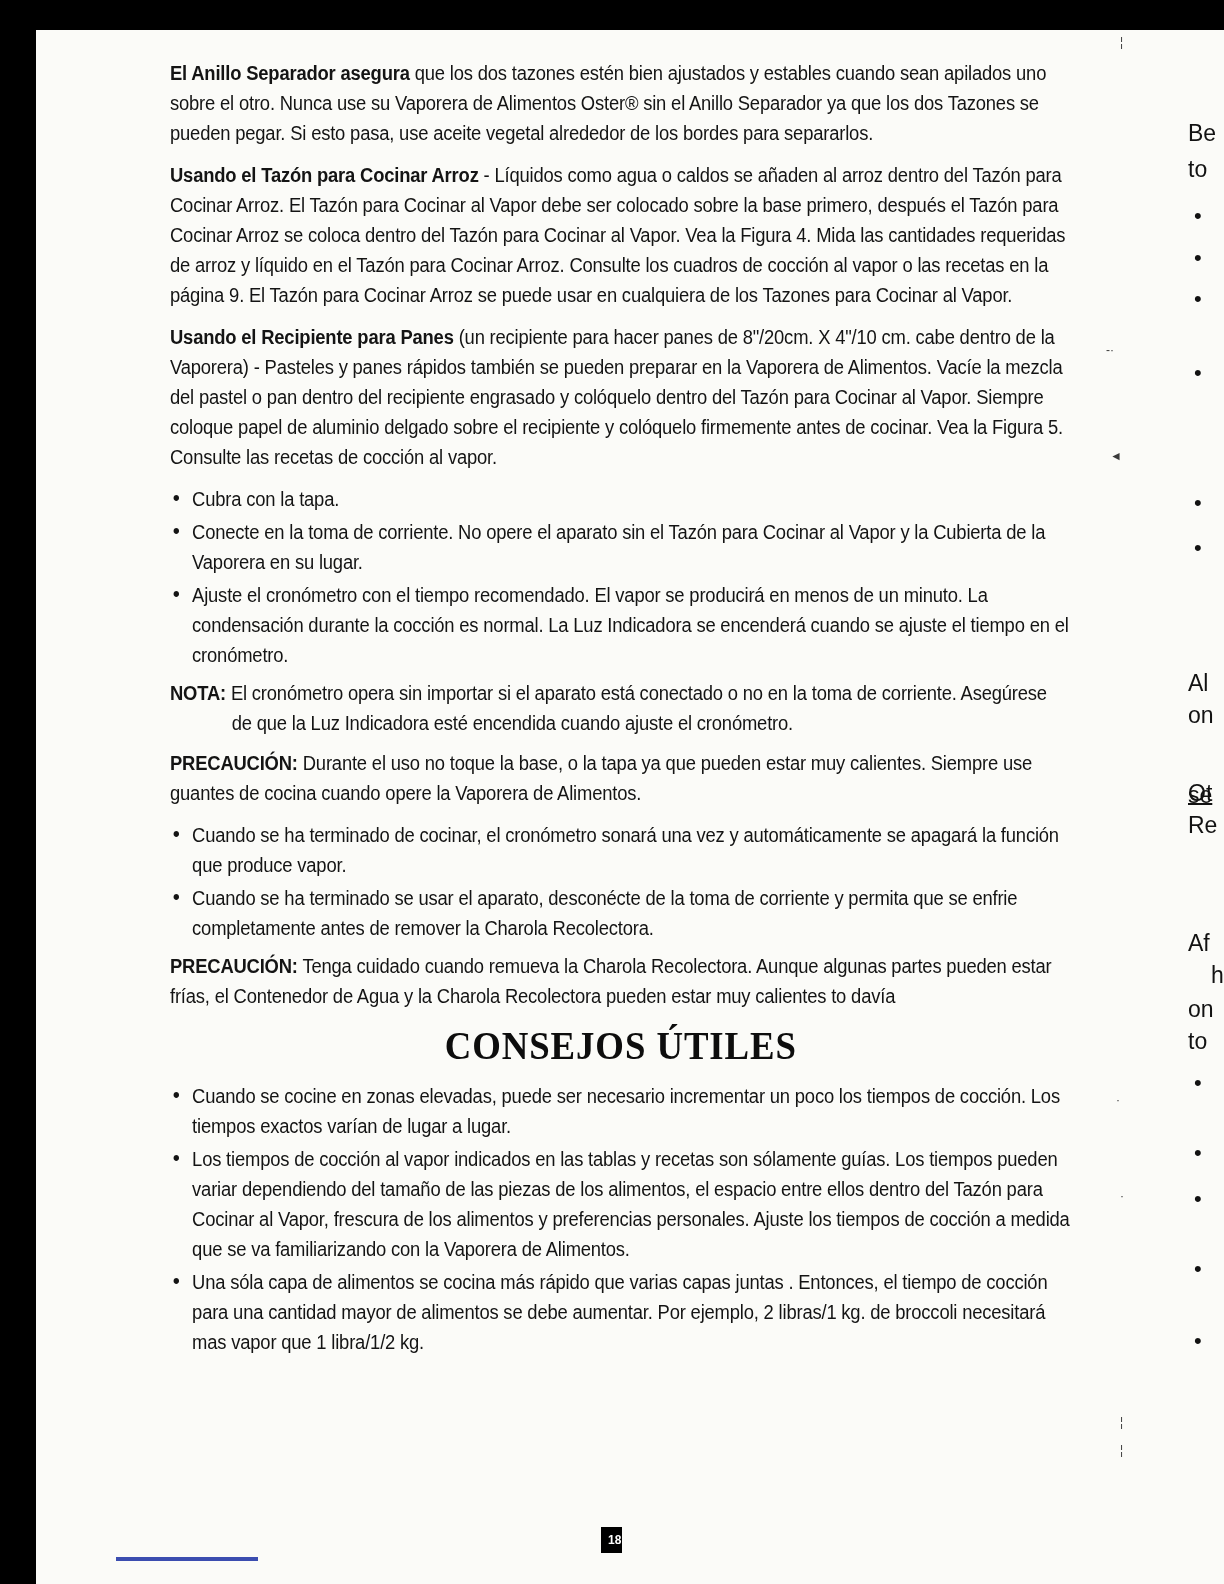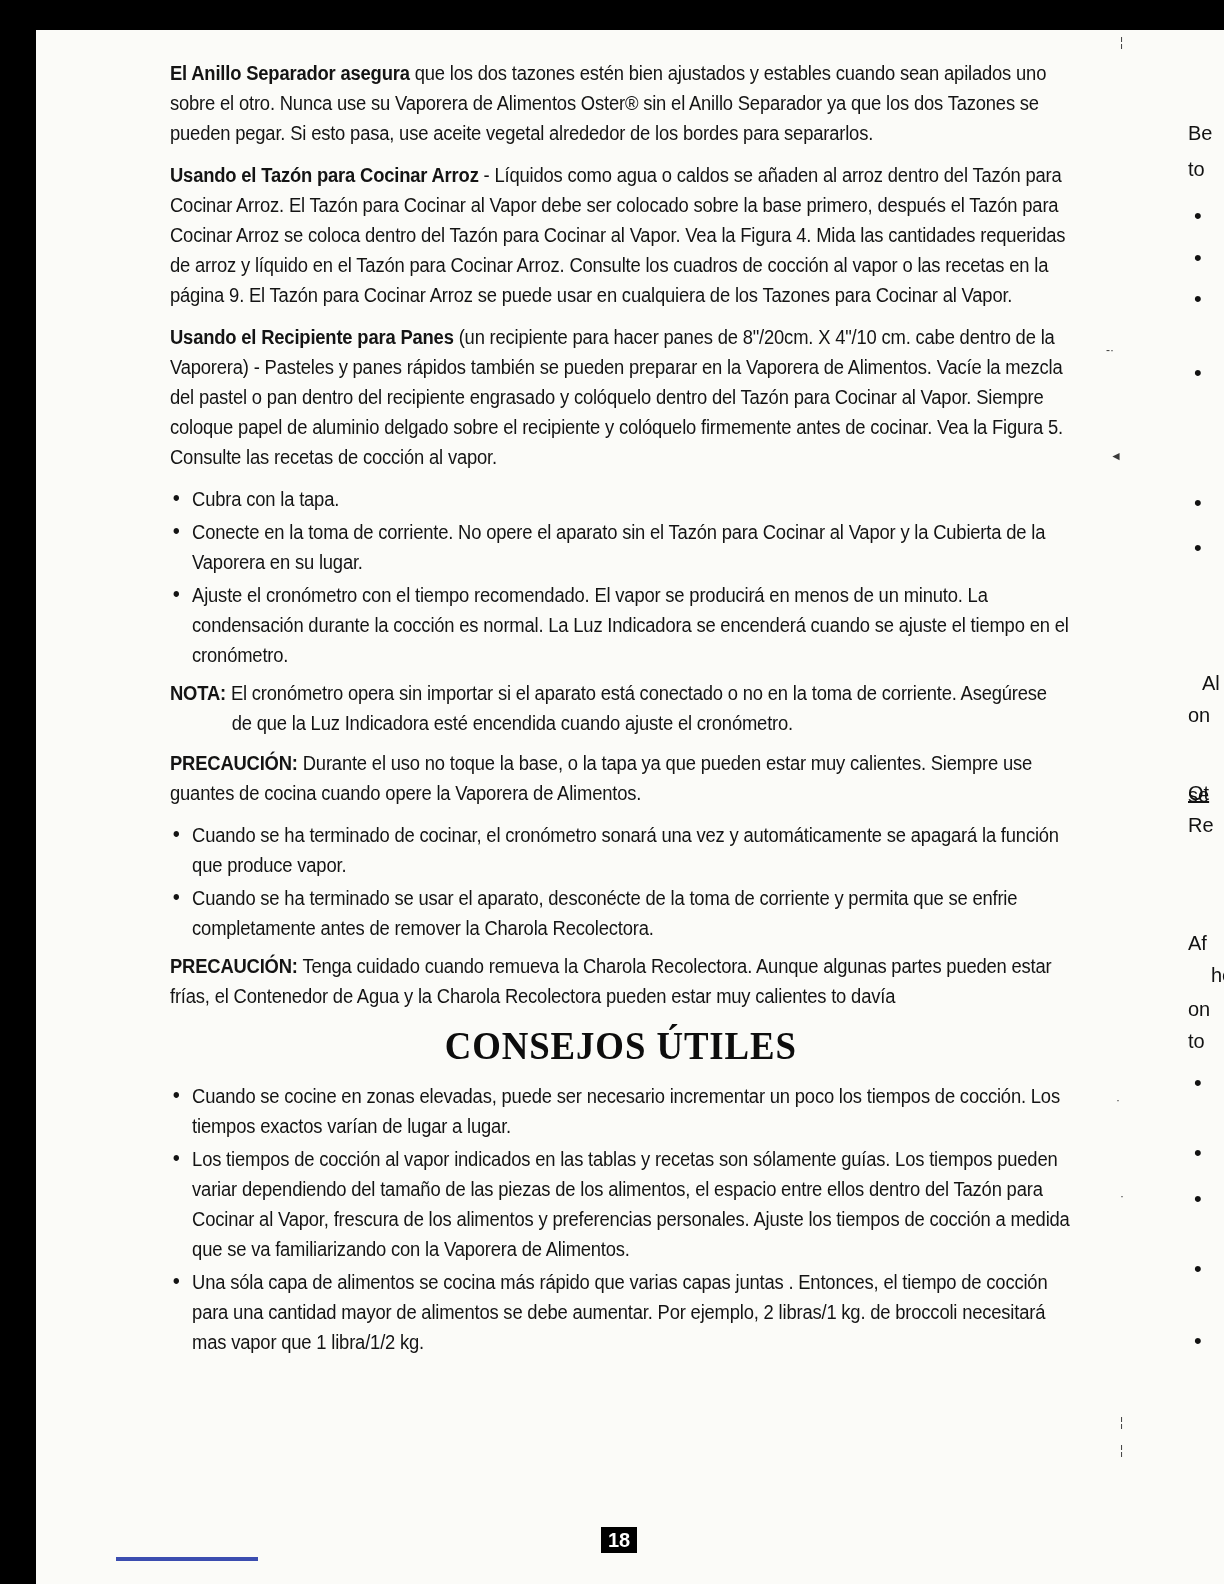--- a/index.html
+++ b/index.html
@@ -33,28 +33,28 @@
     font-weight:bold;
     font-size:40px; line-height:46px;
     letter-spacing:1px;
     margin:10px 0 12px 0;
     color:#0d0d0d;
   }
 
   .pagenum {
     position:absolute; left:601px; top:1527px;
     background:#000; color:#fff;
-    font-weight:bold; font-size:20px; line-height:16px;
-    padding:5px 7px 5px 7px;
+    font-weight:bold; font-size:12px; line-height:16px;
+    padding:5px 1px 5px 7px;
   }
   .blue-line { position:absolute; left:116px; top:1557px; width:142px; height:4px; background:#3b4db0; }
 
   .edge-frag {
     position:absolute;
-    font-size:20px; line-height:22px; color:#121212;
+    font-size:23px; line-height:22px; color:#121212;
     white-space:nowrap;
   }
   .edge-bullet { font-size:22px; }
   .noise-mark { position:absolute; font-size:12px; line-height:12px; color:#3a3a3a; }
 </style>
 </head>
 <body>
 
 <div class="bar-top"></div>
 <div class="bar-left"></div>
@@ -96,21 +96,21 @@
 
 <div>
     <span class="edge-frag" style="left: 1188px; top: 122px;">Be</span>
     <span class="edge-frag" style="left: 1188px; top: 158px;">to</span>
     <span class="edge-frag edge-bullet" style="left: 1194px; top: 205px;">•</span>
     <span class="edge-frag edge-bullet" style="left: 1194px; top: 247px;">•</span>
     <span class="edge-frag edge-bullet" style="left: 1194px; top: 288px;">•</span>
     <span class="edge-frag edge-bullet" style="left: 1194px; top: 362px;">•</span>
     <span class="edge-frag edge-bullet" style="left: 1194px; top: 492px;">•</span>
     <span class="edge-frag edge-bullet" style="left: 1194px; top: 537px;">•</span>
-    <span class="edge-frag" style="left: 1188px; top: 672px; margin-left: 14px;">Al</span>
+    <span class="edge-frag" style="left: 1188px; top: 672px;">Al</span>
     <span class="edge-frag" style="left: 1188px; top: 704px;">on</span>
     <span class="edge-frag" style="left: 1188px; top: 736px; margin-top: 48px;">se</span>
     <span class="edge-frag" style="left: 1188px; top: 782px; text-decoration: underline;">Ot</span>
     <span class="edge-frag" style="left: 1188px; top: 814px;">Re</span>
     <span class="edge-frag" style="left: 1188px; top: 932px;">Af</span>
     <span class="edge-frag" style="left: 1188px; top: 964px; margin-left: 23px;">he</span>
     <span class="edge-frag" style="left: 1188px; top: 998px;">on</span>
     <span class="edge-frag" style="left: 1188px; top: 1030px;">to</span>
     <span class="edge-frag edge-bullet" style="left: 1194px; top: 1072px;">•</span>
     <span class="edge-frag edge-bullet" style="left: 1194px; top: 1142px;">•</span>

